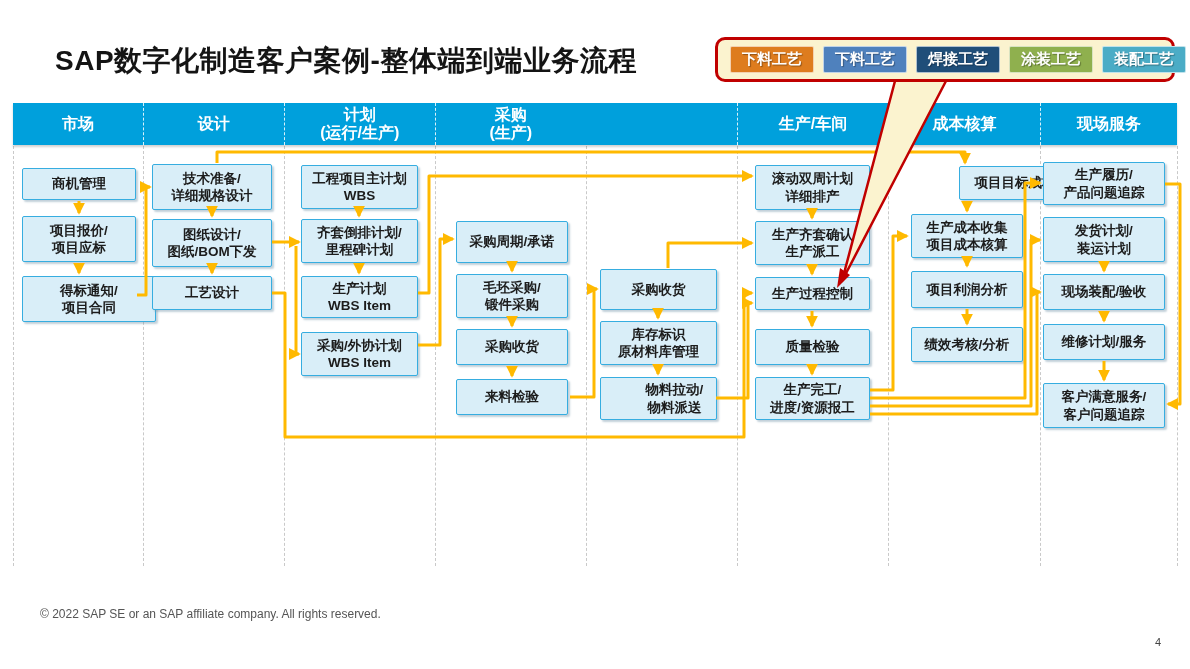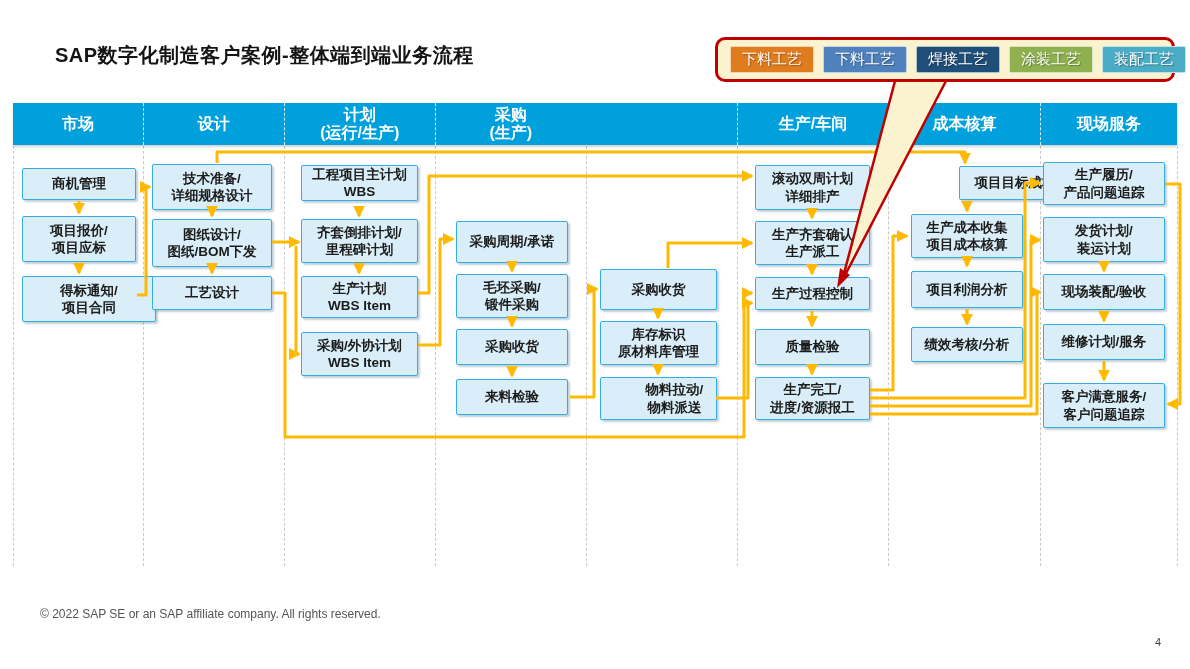--- a/index.html
+++ b/index.html
@@ -2,21 +2,21 @@
 <html><head>
 <meta charset="utf-8">
 <style>
   html,body{margin:0;padding:0;}
   body{
     width:1190px;height:669px;position:relative;overflow:hidden;background:#ffffff;
     font-family:"Liberation Sans", sans-serif;
   }
   #stage{position:absolute;left:0;top:0;width:1190px;height:669px;}
   #slide-title{
-    position:absolute;left:55px;top:42px;font-size:20px;font-weight:bold;
+    position:absolute;left:55px;top:42px;font-size:28px;font-weight:bold;
     color:#141414;letter-spacing:.5px;white-space:nowrap;z-index:6;
   }
   #header-bar{
     position:absolute;left:13px;top:103px;width:1164px;height:42px;z-index:2;
     box-shadow:0 2px 2px rgba(0,0,0,.18);
   }
   .hcell{
     position:absolute;top:0;height:42px;display:flex;flex-direction:column;
     align-items:center;justify-content:center;color:#fff;font-weight:bold;
     font-size:16px;line-height:1.12;text-align:center;box-sizing:border-box;
@@ -30,21 +30,21 @@
     box-shadow:2px 2px 2px rgba(120,150,170,.45);white-space:nowrap;
   }
   #overlay{position:absolute;left:0;top:0;z-index:4;pointer-events:none;}
   #tag-box{
     position:absolute;left:715px;top:37px;width:460px;height:45px;z-index:5;
     border-radius:10px;box-sizing:border-box;display:flex;align-items:center;
     gap:9px;padding-left:12px;
   }
   .tag{
     height:27px;min-width:84px;padding:0 8px;box-sizing:border-box;border-radius:2px;
-    display:flex;align-items:center;justify-content:center;color:#fff;font-weight:normal;
+    display:flex;align-items:center;justify-content:center;color:#fff;font-weight:bold;
     font-size:15px;border:1px solid rgba(255,255,255,.65);
     text-shadow:1px 1px 1px rgba(0,0,0,.35);white-space:nowrap;
   }
   #slide-footer{position:absolute;left:40px;top:607px;font-size:12px;color:#555;z-index:6;}
   #page-number{position:absolute;left:1155px;top:636px;font-size:11px;color:#444;z-index:6;}
 </style>
 </head>
 <body>
 
 <div id="stage">
@@ -104,21 +104,21 @@
         <span>技术准备/</span>
         <span>详细规格设计</span>
       </div>
       <div class="pbox" style="left: 152px; width: 120px; top: 219px; height: 48px; background: rgb(217, 238, 248); border: 1.6px solid rgb(54, 173, 224);">
         <span>图纸设计/</span>
         <span>图纸/BOM下发</span>
       </div>
       <div class="pbox" style="left: 152px; width: 120px; top: 276px; height: 34px; background: rgb(217, 238, 248); border: 1.6px solid rgb(54, 173, 224);">
         <span>工艺设计</span>
       </div>
-      <div class="pbox" style="left: 301px; width: 117px; top: 165px; height: 36px; background: rgb(217, 238, 248); border: 1.6px solid rgb(54, 173, 224);">
+      <div class="pbox" style="left: 301px; width: 117px; top: 165px; height: 44px; background: rgb(217, 238, 248); border: 1.6px solid rgb(54, 173, 224);">
         <span>工程项目主计划</span>
         <span>WBS</span>
       </div>
       <div class="pbox" style="left: 301px; width: 117px; top: 219px; height: 44px; background: rgb(217, 238, 248); border: 1.6px solid rgb(54, 173, 224);">
         <span>齐套倒排计划/</span>
         <span>里程碑计划</span>
       </div>
       <div class="pbox" style="left: 301px; width: 117px; top: 276px; height: 42px; background: rgb(217, 238, 248); border: 1.6px solid rgb(54, 173, 224);">
         <span>生产计划</span>
         <span>WBS Item</span>

